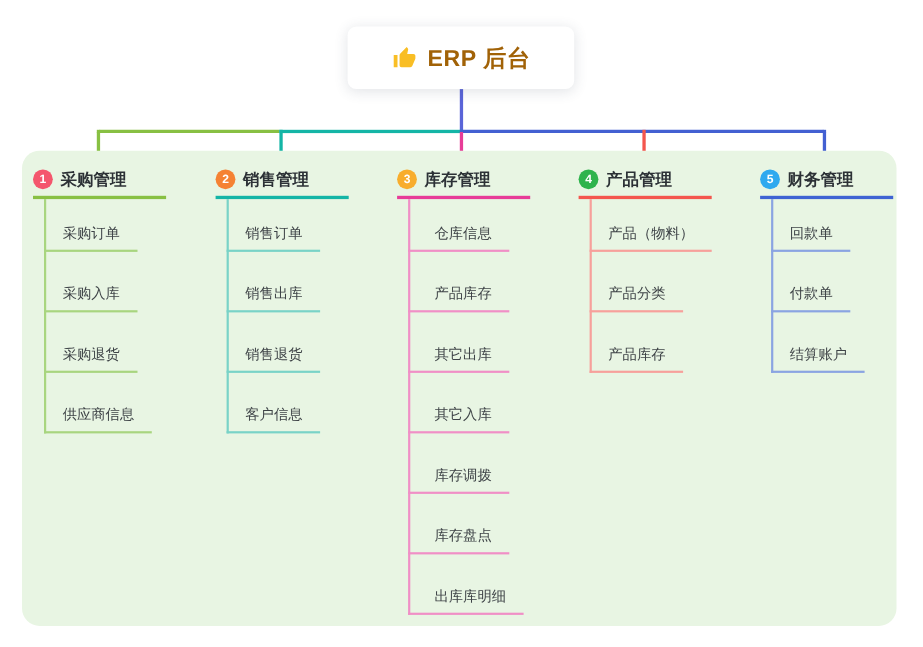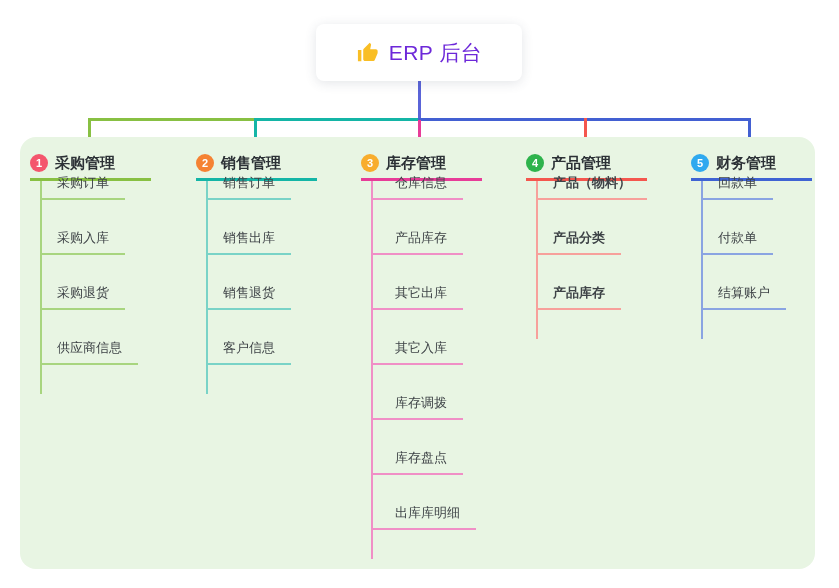--- a/index.html
+++ b/index.html
@@ -3,21 +3,21 @@
 <meta charset="utf-8">
 <style>
   html,body{margin:0;padding:0;background:#ffffff;}
   body{font-family:"Liberation Sans","DejaVu Sans",sans-serif;}
   #canvas{position:relative;width:839px;height:588px;background:#ffffff;overflow:hidden;}
 
   
   .root-box{position:absolute;left:316px;top:24px;width:206px;height:57px;background:#ffffff;
     border-radius:8px;box-shadow:0 2px 12px rgba(60,70,90,.14);display:flex;align-items:center;
     justify-content:center;gap:10px;z-index:5;}
-  .root-box .label{font-size:21px;font-weight:400;color:#6d28d9;letter-spacing:.5px;}
+  .root-box .label{font-size:21px;font-weight:700;color:#a16207;letter-spacing:.5px;}
   .thumb{width:23px;height:23px;display:block;}
 
   
   .hline,.vline{position:absolute;}
   .hline{height:3px;top:118px;}
   .vline{width:3px;}
   .trunk{left:418px;top:81px;height:38px;background:#5a64d8;}
   .h-b1{left:88px;width:166px;background:#88c043;border-radius:3px 0 0 0;}
   .h-b2{left:254px;width:166px;background:#14b5a6;}
   .h-b5{left:418px;width:333px;background:#4360d2;border-radius:0 3px 0 0;}
@@ -42,27 +42,27 @@
   .branch-title .t{font-size:15px;font-weight:700;color:#2c3136;white-space:nowrap;}
 
   .trunkline{position:absolute;left:10px;top:33px;width:2px;}
   .b1 .trunkline{background:#a8d57f;height:213px;}
   .b2 .trunkline{background:#79d3c7;height:213px;}
   .b3 .trunkline{background:#f08fc6;height:378px;}
   .b4 .trunkline{background:#f7a09b;height:158px;}
   .b5 .trunkline{background:#8aa4e2;height:158px;}
 
   .kids{position:absolute;left:0;top:26px;}
-  .kid{height:55px;display:flex;align-items:flex-start;}
+  .kid{height:55px;display:flex;align-items:flex-end;}
   .kid>span{display:inline-block;margin-left:10px;padding:0 16px 6px 17px;font-size:13px;
     color:#3e4347;white-space:nowrap;border-bottom:2px solid #ccc;cursor:pointer;}
   .b1 .kid>span{border-bottom-color:#a8d57f;}
   .b2 .kid>span{border-bottom-color:#79d3c7;}
   .b3 .kid>span{border-bottom-color:#f08fc6;padding-left:24px;}
-  .b4 .kid>span{border-bottom-color:#f7a09b;font-weight:bold;}
+  .b4 .kid>span{border-bottom-color:#f7a09b;}
   .b5 .kid>span{border-bottom-color:#8aa4e2;}
 
   .b1 .underline{background:#88c043;} .b1 .badge{background:#f4566d;}
   .b2 .underline{background:#14b5a6;} .b2 .badge{background:#f58233;}
   .b3 .underline{background:#e73c98;} .b3 .badge{background:#f8ad2d;}
   .b4 .underline{background:#f4564e;} .b4 .badge{background:#2eb34c;}
   .b5 .underline{background:#3f63d3;} .b5 .badge{background:#2fa9ef;}
 </style>
 </head>
 <body>

